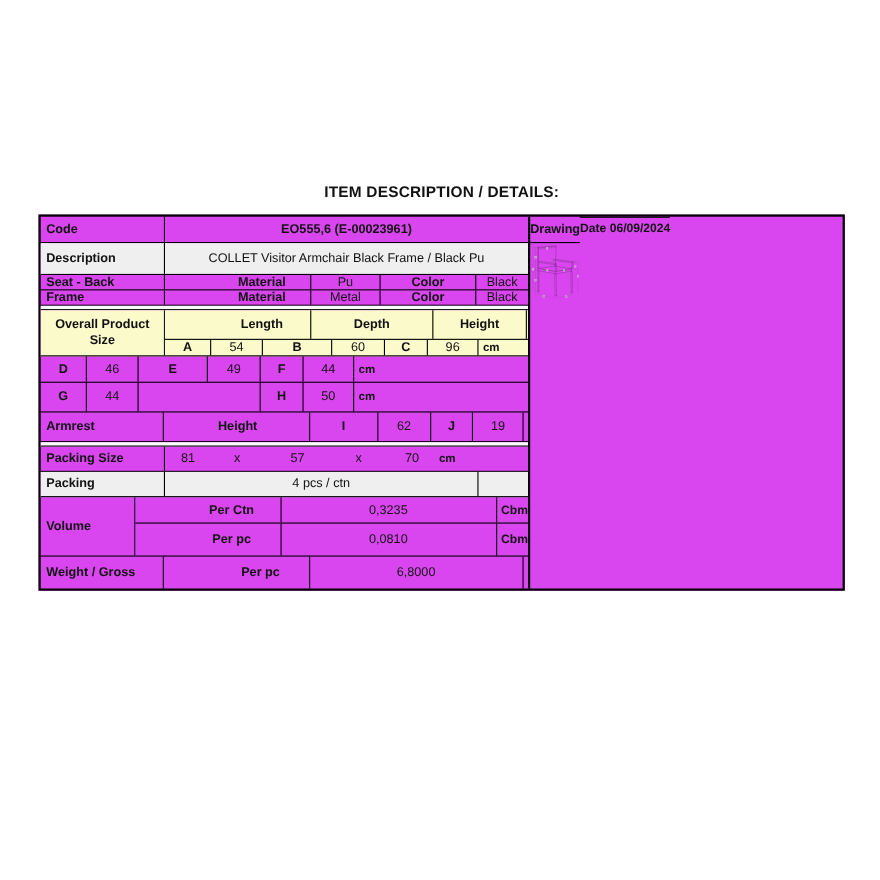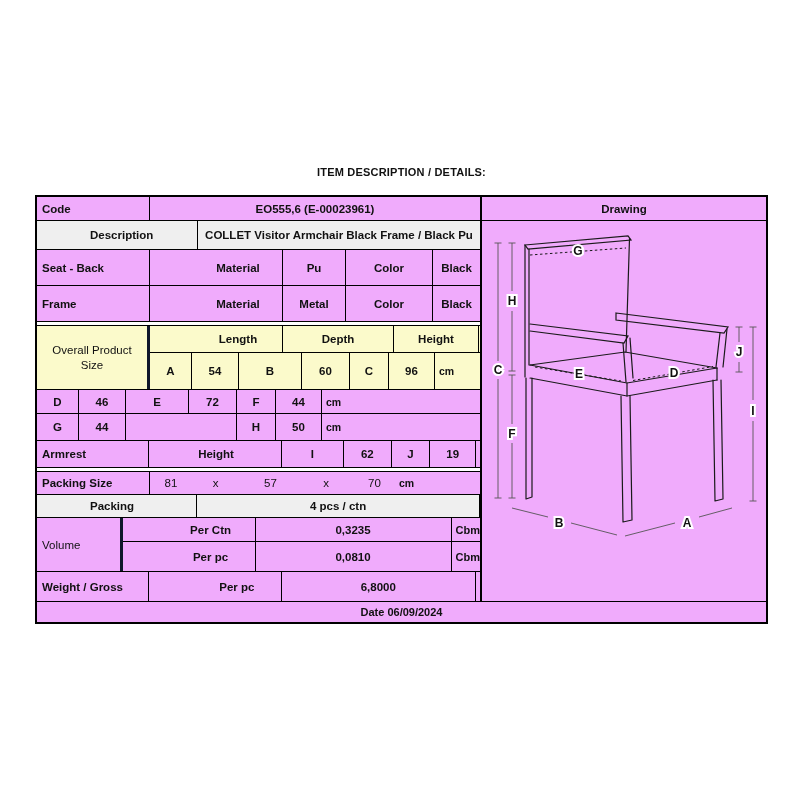--- a/index.html
+++ b/index.html
@@ -1,49 +1,49 @@
 <!DOCTYPE html>
 <html><head>
 <meta charset="utf-8">
 <style>
   html,body{margin:0;padding:0;background:#fff;}
   .sheet{position:relative;width:800px;height:800px;background:#fff;
          font-family:"Liberation Sans","DejaVu Sans",sans-serif;color:#111;}
   .title{position:absolute;top:166px;left:35px;width:733px;text-align:center;
-         font-weight:bold;font-size:11px;letter-spacing:.2px;}
+         font-weight:bold;font-size:14px;letter-spacing:.2px;}
   .doc{position:absolute;left:35px;top:195px;width:733px;border:2px solid #000;
-       background:#f0abfc;box-sizing:border-box;display:flex;flex-direction:column;}
+       background:#d946ef;box-sizing:border-box;display:flex;}
   .main{display:flex;}
   .left{width:445px;border-right:2px solid #000;box-sizing:border-box;
         display:flex;flex-direction:column;}
   .right{flex:1;display:flex;flex-direction:column;}
   .row{display:flex;border-bottom:1px solid #000;box-sizing:border-box;}
   .row.last{border-bottom:none;}
   .cell{box-sizing:border-box;border-right:1px solid #000;display:flex;
         align-items:center;font-size:11.5px;overflow:hidden;white-space:nowrap;}
   .cell.endc{border-right:none;}
   .label{font-weight:bold;padding-left:5px;}
-  .center{justify-content:center;font-weight:bold;}
+  .center{justify-content:center;}
   .bold{font-weight:bold;}
   .unit{font-weight:bold;font-size:10.5px;padding-left:4px;}
   
   .w0{width:113px;} .w1{width:42px;} .w2{width:47px;} .w3{width:63px;}
   .w4{width:48px;} .w5{width:39px;} .w6{width:46px;} .w7{flex:1;}
   .w12{width:89px;margin-left:44px;} .w34{width:111px;} .w45{width:87px;} .w56{width:85px;}
   .w67{flex:1;} .w3456{width:196px;} .w16{width:285px;} .wrest{flex:1;}
   
-  .h24{height:24px;} .h29{height:29px;} .h26{height:36px;justify-content:space-between;} .h27{height:27px;}
+  .h24{height:24px;} .h29{height:29px;} .h26{height:14px;justify-content:space-between;} .h27{height:27px;}
   .h23{height:23px;}
   .sep{height:3px;border-bottom:1px solid #000;background:#fff;}
-  .gray{background:#EFEFEF;padding-left:48px;}
+  .gray{background:#EFEFEF;}
   .yellow{background:#FBFACB;}
   
   .vgroup{display:flex;border-bottom:1px solid #000;box-sizing:border-box;}
-  .vgroup .glabel{width:113px;border-right:3px solid #0f172a;box-sizing:border-box;
-        display:flex;align-items:center;font-weight:normal;font-size:11.5px;}
+  .vgroup .glabel{width:113px;border-right:1px solid #0f172a;box-sizing:border-box;
+        display:flex;align-items:center;font-weight:bold;font-size:11.5px;}
   .vgroup .glabel.centerlbl{justify-content:center;text-align:center;
         line-height:1.25;white-space:normal;padding:0 4px;}
   .vgroup .vrows{flex:1;display:flex;flex-direction:column;}
   .vgroup .vrows .row:last-child{border-bottom:none;}
   .ps-val{display:flex;align-items:center;font-size:11.5px;}
   .ps-seg{display:inline-flex;justify-content:center;}
   .s1{width:42px;} .s2{width:47px;} .s3{width:63px;} .s4{width:48px;} .s5{width:49px;}
   .draw-head{height:24px;border-bottom:1px solid #000;display:flex;align-items:center;
         justify-content:center;font-weight:bold;font-size:11.5px;box-sizing:border-box;}
   .draw-area{flex:1;position:relative;overflow:hidden;}
@@ -115,21 +115,21 @@
               <div class="cell center w6">96</div>
               <div class="cell unit w7 endc">cm</div>
             </div>
           </div>
         </div>
 
         <div class="row h24">
           <div class="cell center bold w1">D</div>
           <div class="cell center w2">46</div>
           <div class="cell center bold w3">E</div>
-          <div class="cell center w4">72</div>
+          <div class="cell center w4">49</div>
           <div class="cell center bold w5">F</div>
           <div class="cell center w6">44</div>
           <div class="cell unit w7 endc">cm</div>
         </div>
 
         <div class="row h27">
           <div class="cell center bold w1">G</div>
           <div class="cell center w2">44</div>
           <div class="cell w34"></div>
           <div class="cell center bold w5">H</div>

